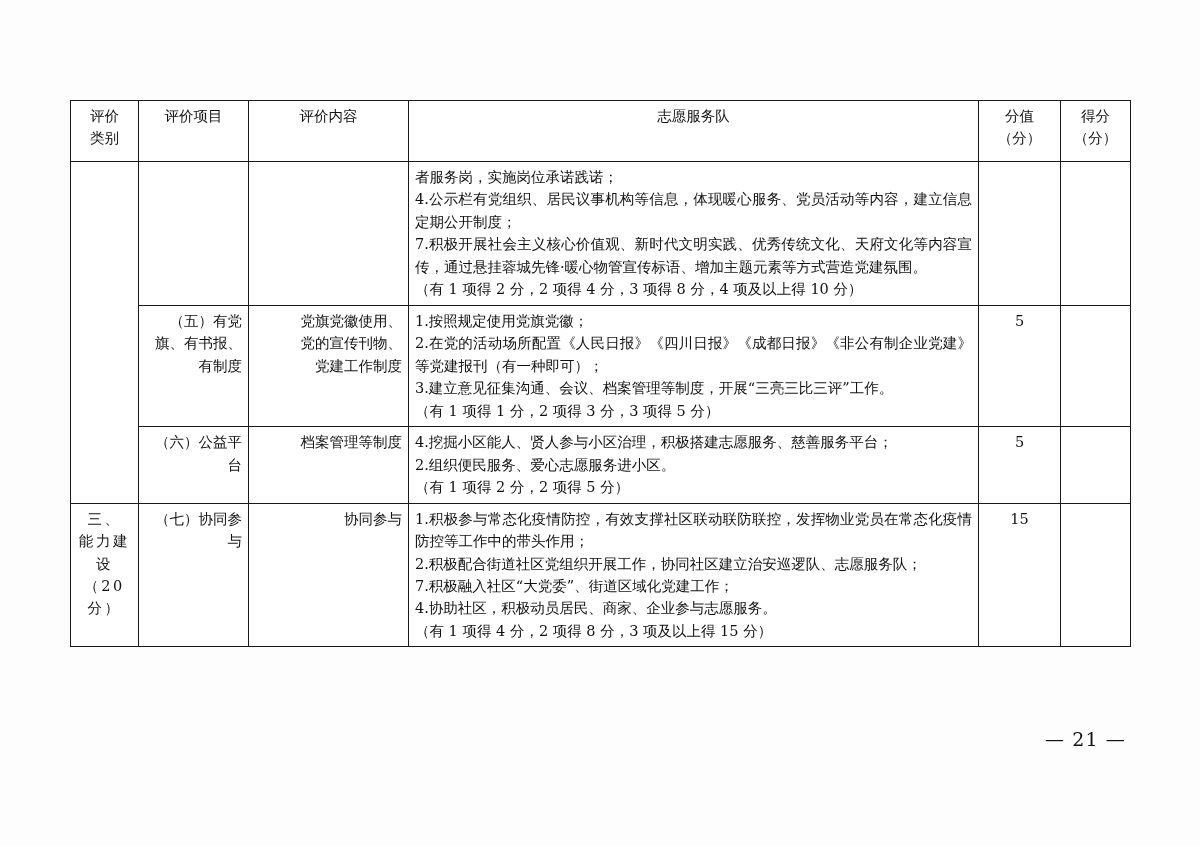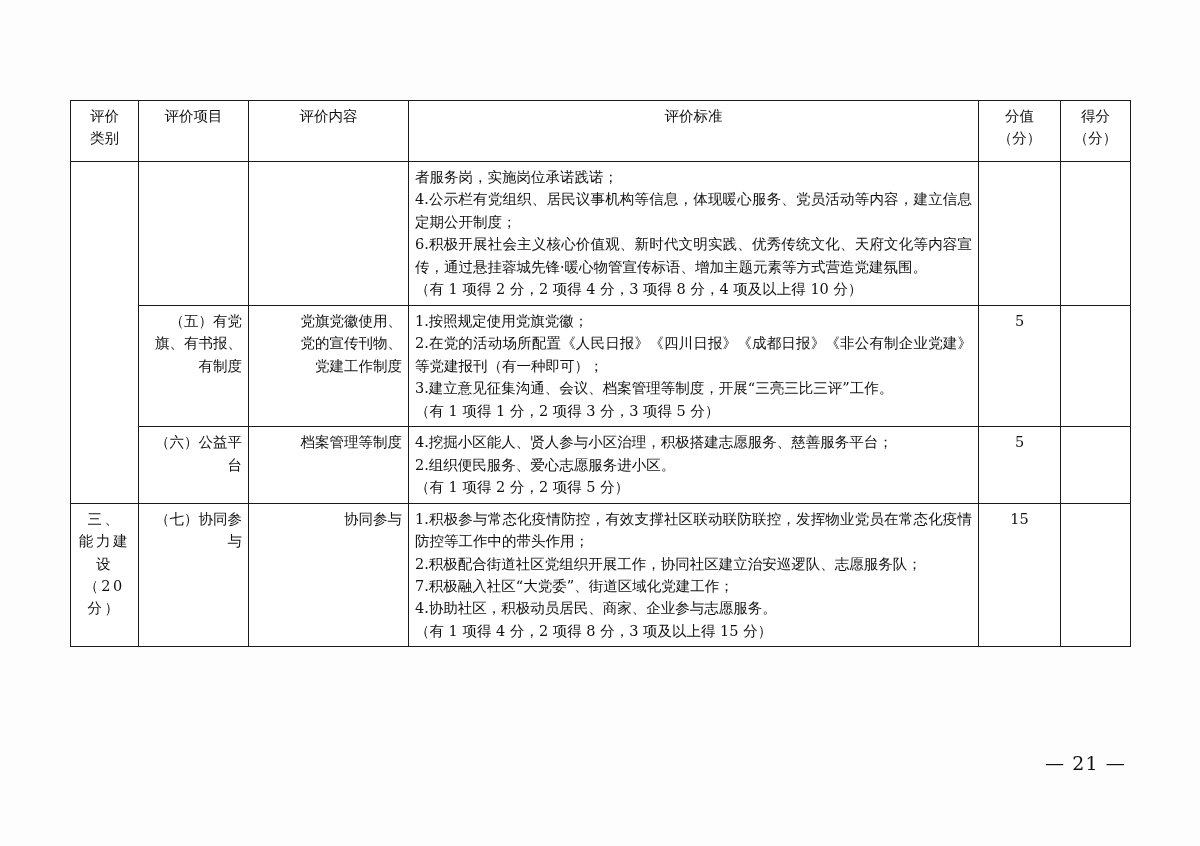--- a/index.html
+++ b/index.html
@@ -86,21 +86,21 @@
     text-align: right;
     vertical-align: middle;
     line-height: 1.7;
     margin-top: 29px;
   }
   .content-cell .cline { display: block; }
 
   .page-number {
     position: absolute;
     right: 74px;
-    top: 752px;
+    top: 728px;
     font-size: 19px;
     letter-spacing: 0.06em;
     font-family: "DejaVu Serif", "Liberation Serif", serif;
     text-align: right;
   }
 </style>
 </head>
 <body>
 
 <div class="page">
@@ -120,42 +120,42 @@
           <span class="hdr-line">评价</span>
           <span class="hdr-line">类别</span>
         </td>
         <td>
           <span class="hdr-line">评价项目</span>
         </td>
         <td>
           <span class="hdr-line">评价内容</span>
         </td>
         <td>
-          <span class="hdr-line">评价标准</span>
+          <span class="hdr-line">志愿服务队</span>
         </td>
         <td>
           <span class="hdr-line">分值</span>
           <span class="hdr-line">（分）</span>
         </td>
         <td>
           <span class="hdr-line">得分</span>
           <span class="hdr-line">（分）</span>
         </td>
       </tr>
     </thead>
     <tbody>
 
       <tr>
         <td class="cat-cell" rowspan="3"></td>
         <td class="proj-cell"></td>
         <td class="content-cell"></td>
         <td class="cell-just">
           <span class="std-line">者服务岗，实施岗位承诺践诺；</span>
           <span class="std-line">4.公示栏有党组织、居民议事机构等信息，体现暖心服务、党员活动等内容，建立信息定期公开制度；</span>
-          <span class="std-line">6.积极开展社会主义核心价值观、新时代文明实践、优秀传统文化、天府文化等内容宣传，通过悬挂蓉城先锋·暖心物管宣传标语、增加主题元素等方式营造党建氛围。</span>
+          <span class="std-line">7.积极开展社会主义核心价值观、新时代文明实践、优秀传统文化、天府文化等内容宣传，通过悬挂蓉城先锋·暖心物管宣传标语、增加主题元素等方式营造党建氛围。</span>
           <span class="std-line">（有 1 项得 2 分，2 项得 4 分，3 项得 8 分，4 项及以上得 10 分）</span>
         </td>
         <td class="score-cell"></td>
         <td class="score-cell"></td>
       </tr>
 
       <tr>
         <td class="proj-cell">（五）有党旗、有书报、有制度</td>
         <td class="content-cell">
           <span class="cline">党旗党徽使用、</span>

